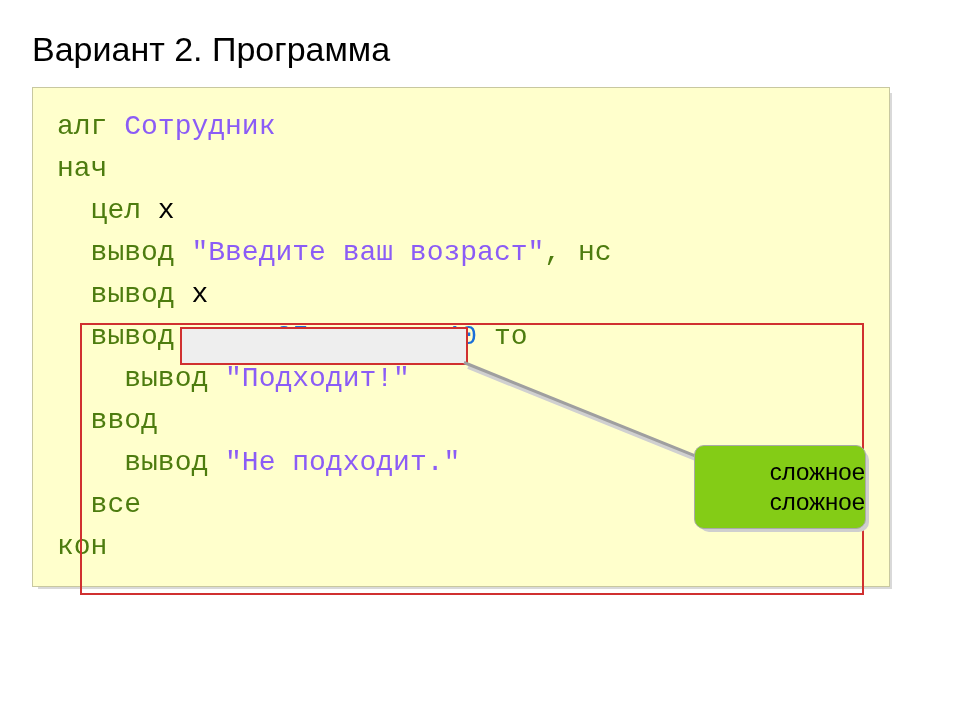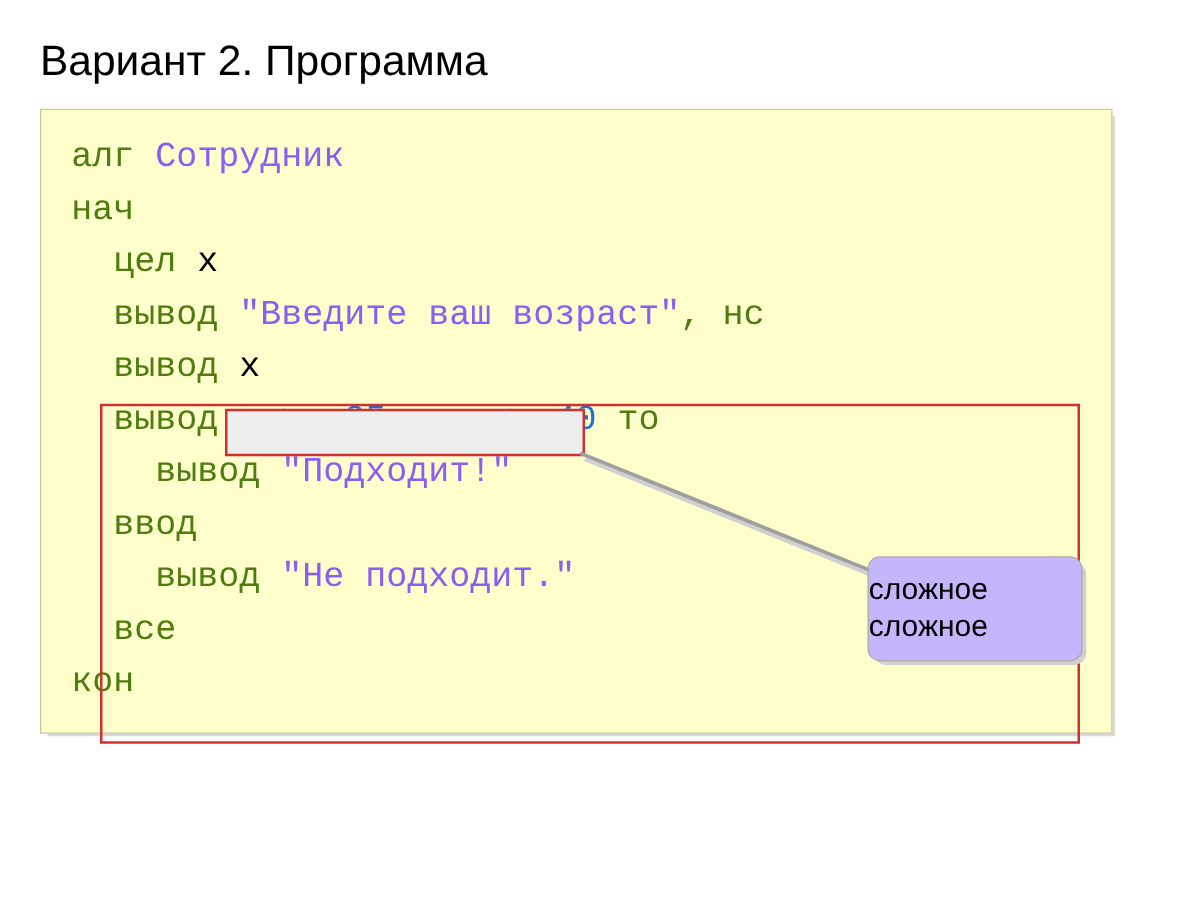--- a/index.html
+++ b/index.html
@@ -77,30 +77,30 @@
     position: absolute;
     top: 5px; left: 5px;
     width: 170px; height: 82px;
     background: #cfcfcf;
     border-radius: 10px;
   }
   .callout {
     position: relative;
     width: 170px;
     height: 82px;
-    background: #c4b5fd;
+    background: #84cc16;
     border: 1px solid #a9a9a9;
     border-radius: 10px;
     font-family: Arial, Helvetica, sans-serif;
     font-size: 24px;
     color: #000;
     text-align: center;
     display: flex;
     align-items: center;
-    justify-content: flex-start;
+    justify-content: flex-end;
     line-height: 1.25;
   }
   
   .connector {
     position: absolute;
     background: #9f9f9f;
   }
   .conn-shadow {
     background: #d0d0d0;
   }

